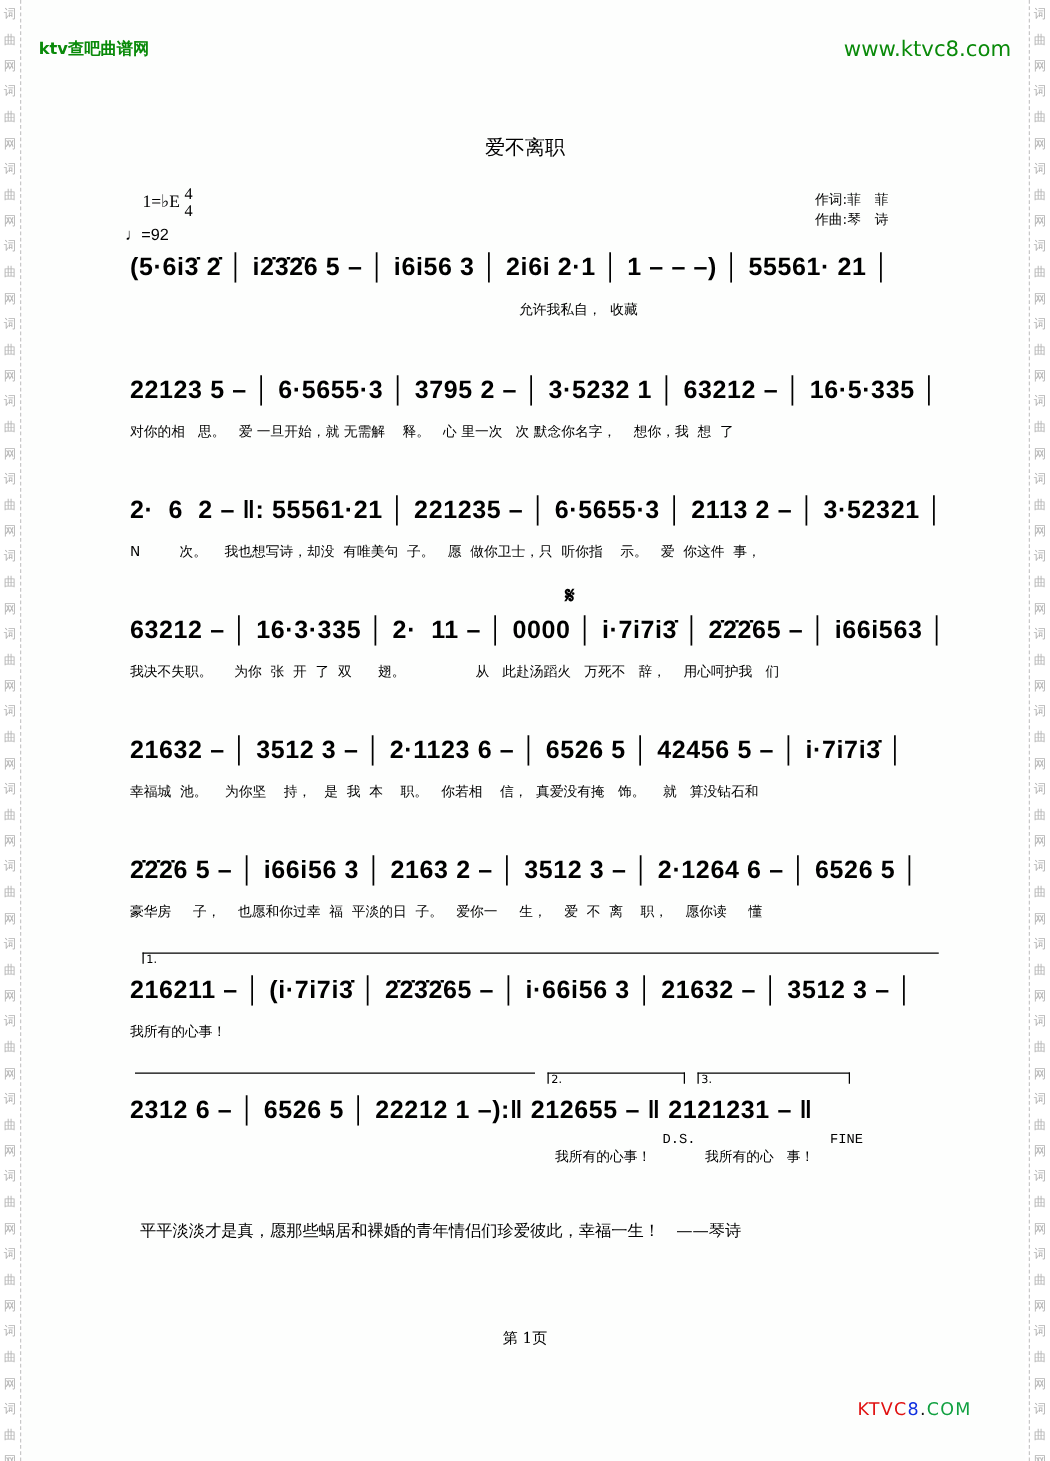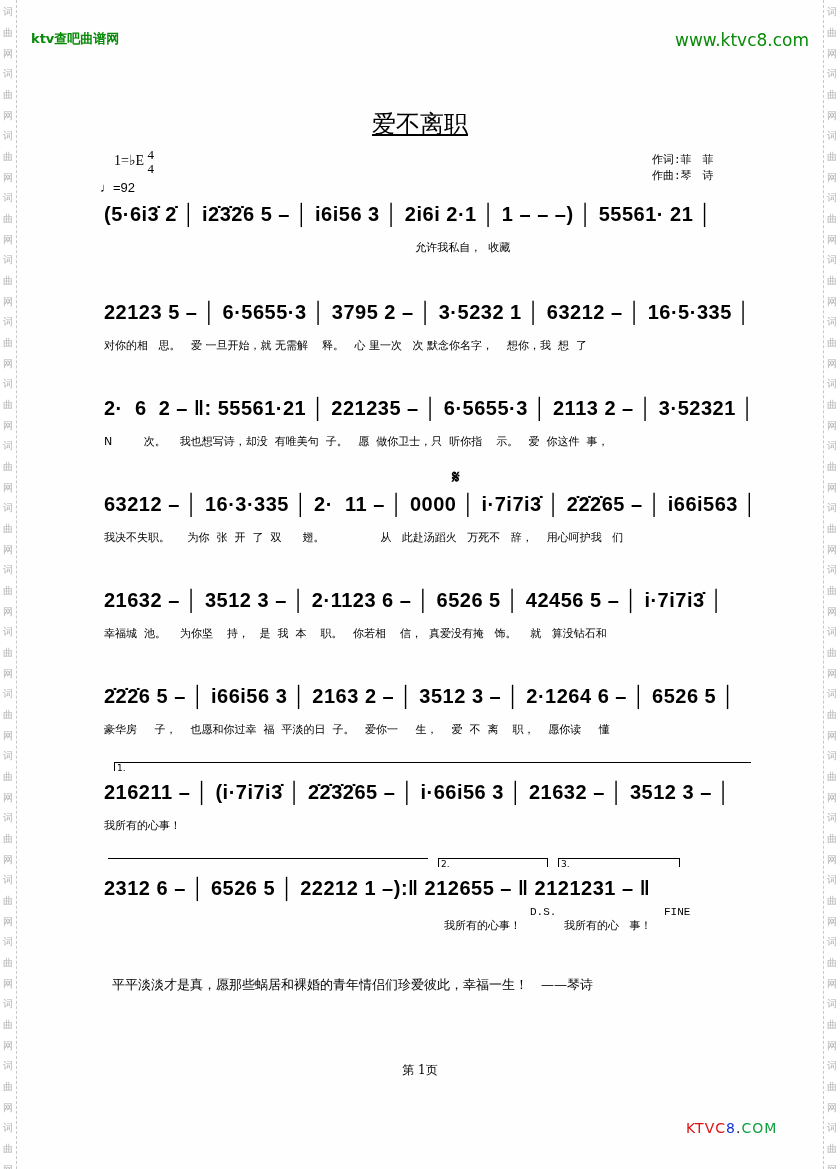--- a/index.html
+++ b/index.html
@@ -21,26 +21,26 @@
     color: #b5b5b5; width: 14px; text-align: center;
   }
   .hdr-left {
     position: absolute; left: 31px; top: 30px; font-size: 13px; color: #0a8a0a; font-weight: bold;
   }
   .hdr-right {
     position: absolute; right: 31px; top: 30px; font-size: 17px; color: #0a8a0a;
   }
   .title {
     position: absolute; left: 0; right: 0; top: 108px; text-align: center;
-    font-family: "DejaVu Serif", serif; font-size: 24px; text-decoration: underline;
+    font-family: "DejaVu Serif", serif; font-size: 16px;
   }
   .key { position: absolute; left: 114px; top: 148px; font-family: "Liberation Serif", serif; font-size: 14px; }
   .key .sig { display: inline-block; vertical-align: middle; text-align: center; line-height: 14px; font-size: 13px; }
   .tempo { position: absolute; left: 100px; top: 180px; font-family: Liberation Sans, sans-serif; font-size: 13px; }
-  .credits { position: absolute; left: 652px; top: 152px; font-size: 11px; line-height: 16px; font-family: Liberation Mono, monospace; }
+  .credits { position: absolute; left: 652px; top: 152px; font-size: 11px; line-height: 16px; }
   .row { position: absolute; left: 104px; width: 650px; }
   .notes {
     font-family: "Liberation Sans", sans-serif; font-weight: bold; font-size: 20px;
     white-space: pre; letter-spacing: 0.5px; line-height: 28px;
   }
   .lyrics {
     font-size: 11px; white-space: pre; position: absolute; top: 40px; left: 0;
   }
   .volta {
     position: absolute; border-top: 1px solid #000; border-left: 1px solid #000;

